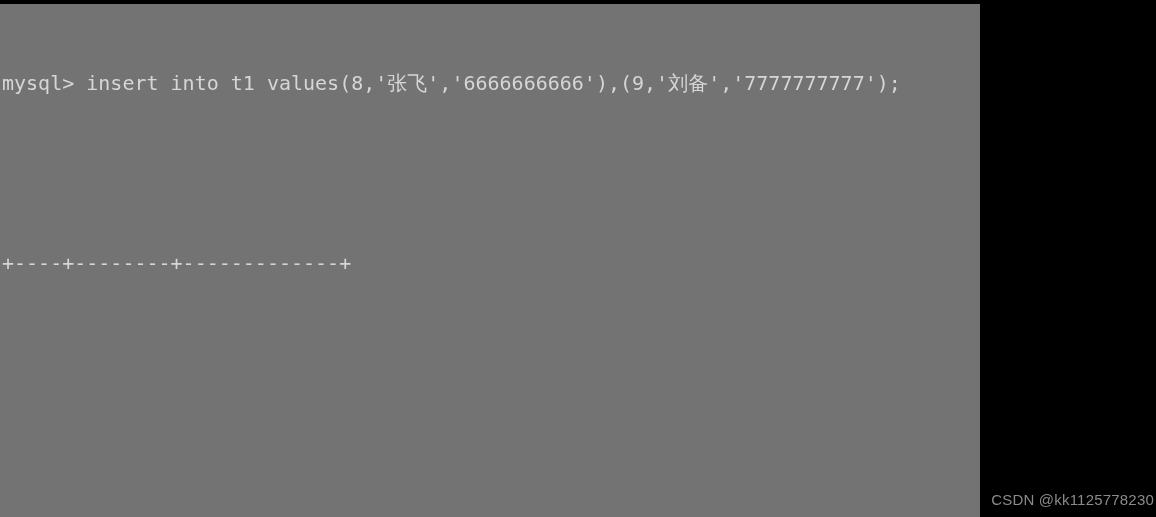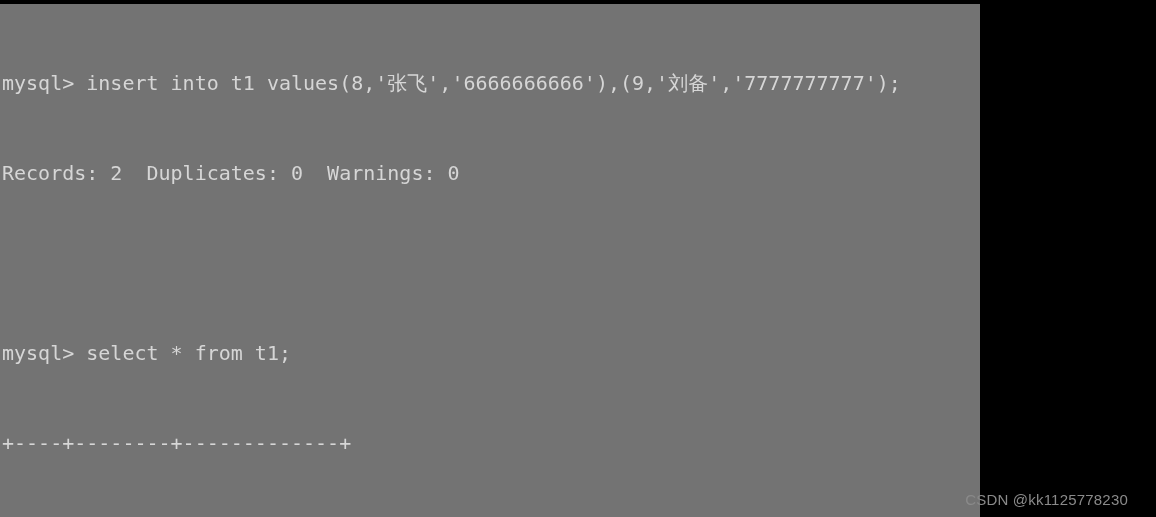--- a/index.html
+++ b/index.html
@@ -37,38 +37,36 @@
     font-family: "DejaVu Sans Mono", "Liberation Mono", monospace;
     font-size: 20px;
     line-height: 30px;
     color: #d6d6d6;
   }
   .line.blank {
     height: 30px;
   }
   .watermark {
     position: absolute;
-    right: 28px;
+    right: 2px;
     bottom: 8px;
     color: #8a8a8a;
     font-family: "Liberation Sans", "DejaVu Sans", sans-serif;
     font-size: 15px;
     line-height: 18px;
     letter-spacing: 0.2px;
     white-space: pre;
   }
 </style>
 </head>
 <body>
 
 <div id="terminal">
   <div class="line">mysql&gt; insert into t1 values(8,'张飞','6666666666'),(9,'刘备','7777777777');</div>
-  <div class="line">Records: 2  Duplicates: 0  Warnings: 0</div>
   <div class="line blank"></div>
-  <div class="line">mysql&gt; select * from t1;</div>
   <div class="line">+----+--------+-------------+</div>
   
   
   
   
   
   
   
   
   

